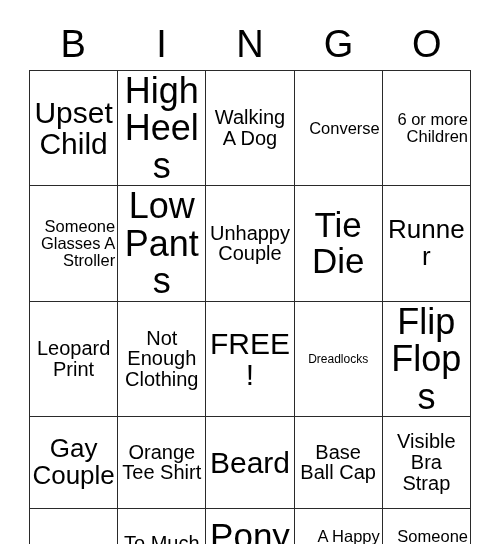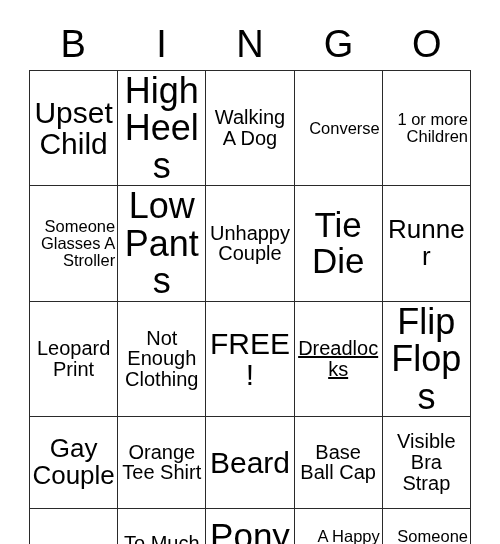--- a/index.html
+++ b/index.html
@@ -70,21 +70,21 @@
     font-weight: 400;
   }
 
   
   .fs-xxl { font-size: 35px; }
   .fs-xl  { font-size: 36px; }
   .fs-l   { font-size: 30px; }
   .fs-m   { font-size: 26px; }
   .fs-s   { font-size: 20px; }
   .fs-xs  { font-size: 16.5px; text-align: right; }
-  .fs-xxs { font-size: 20px; text-decoration: underline; }
+  .fs-xxs { font-size: 12px; }
 </style>
 </head>
 <body>
 
 <div id="card">
 
   <div id="header-row">
     <div class="header-letter">B</div>
     <div class="header-letter">I</div>
     <div class="header-letter">N</div>
@@ -101,21 +101,21 @@
         <td>
             <span class="cell-text fs-xl">High Heels</span>
           </td>
         <td>
             <span class="cell-text fs-s">Walking A Dog</span>
           </td>
         <td>
             <span class="cell-text fs-xs">Converse</span>
           </td>
         <td>
-            <span class="cell-text fs-xs">1 or more Children</span>
+            <span class="cell-text fs-xs">6 or more Children</span>
           </td>
       </tr>
       <tr>
         <td>
             <span class="cell-text fs-xs">Someone Glasses A Stroller</span>
           </td>
         <td>
             <span class="cell-text fs-xl">Low Pants</span>
           </td>
         <td>

